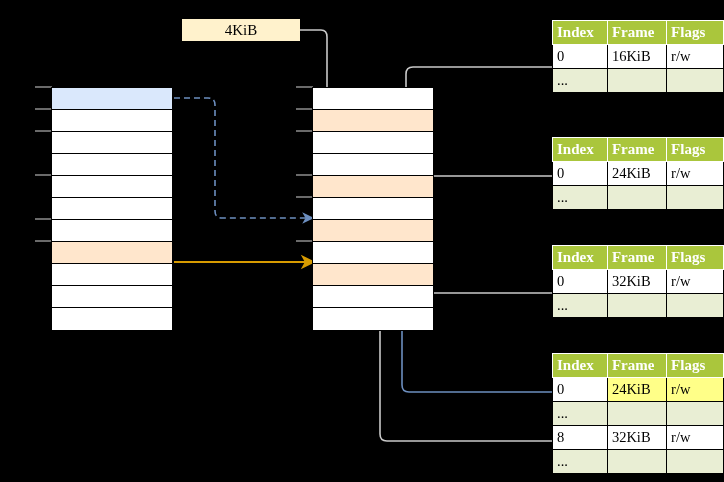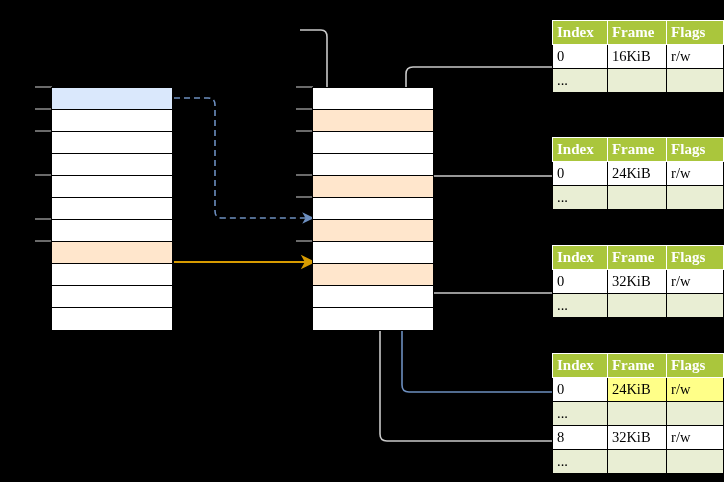--- a/index.html
+++ b/index.html
@@ -163,20 +163,21 @@
     <g stroke="#999999" stroke-width="1.4">
       <line x1="296" y1="87" x2="313" y2="87"></line>
       <line x1="296" y1="109" x2="313" y2="109"></line>
       <line x1="296" y1="131" x2="313" y2="131"></line>
       <line x1="296" y1="175" x2="313" y2="175"></line>
       <line x1="296" y1="197" x2="313" y2="197"></line>
       <line x1="296" y1="241" x2="313" y2="241"></line>
     </g>
   </svg>
 
+  <div class="labelbox" style="left:182px; top:19px; width:118px; height:22px;">4KiB</div>
 
   <div class="stack" id="left-stack" style="left:51px; top:87px; width:122px;">
       <div class="cell blue"></div>
       <div class="cell"></div>
       <div class="cell"></div>
       <div class="cell"></div>
       <div class="cell"></div>
       <div class="cell"></div>
       <div class="cell"></div>
       <div class="cell orange"></div>

